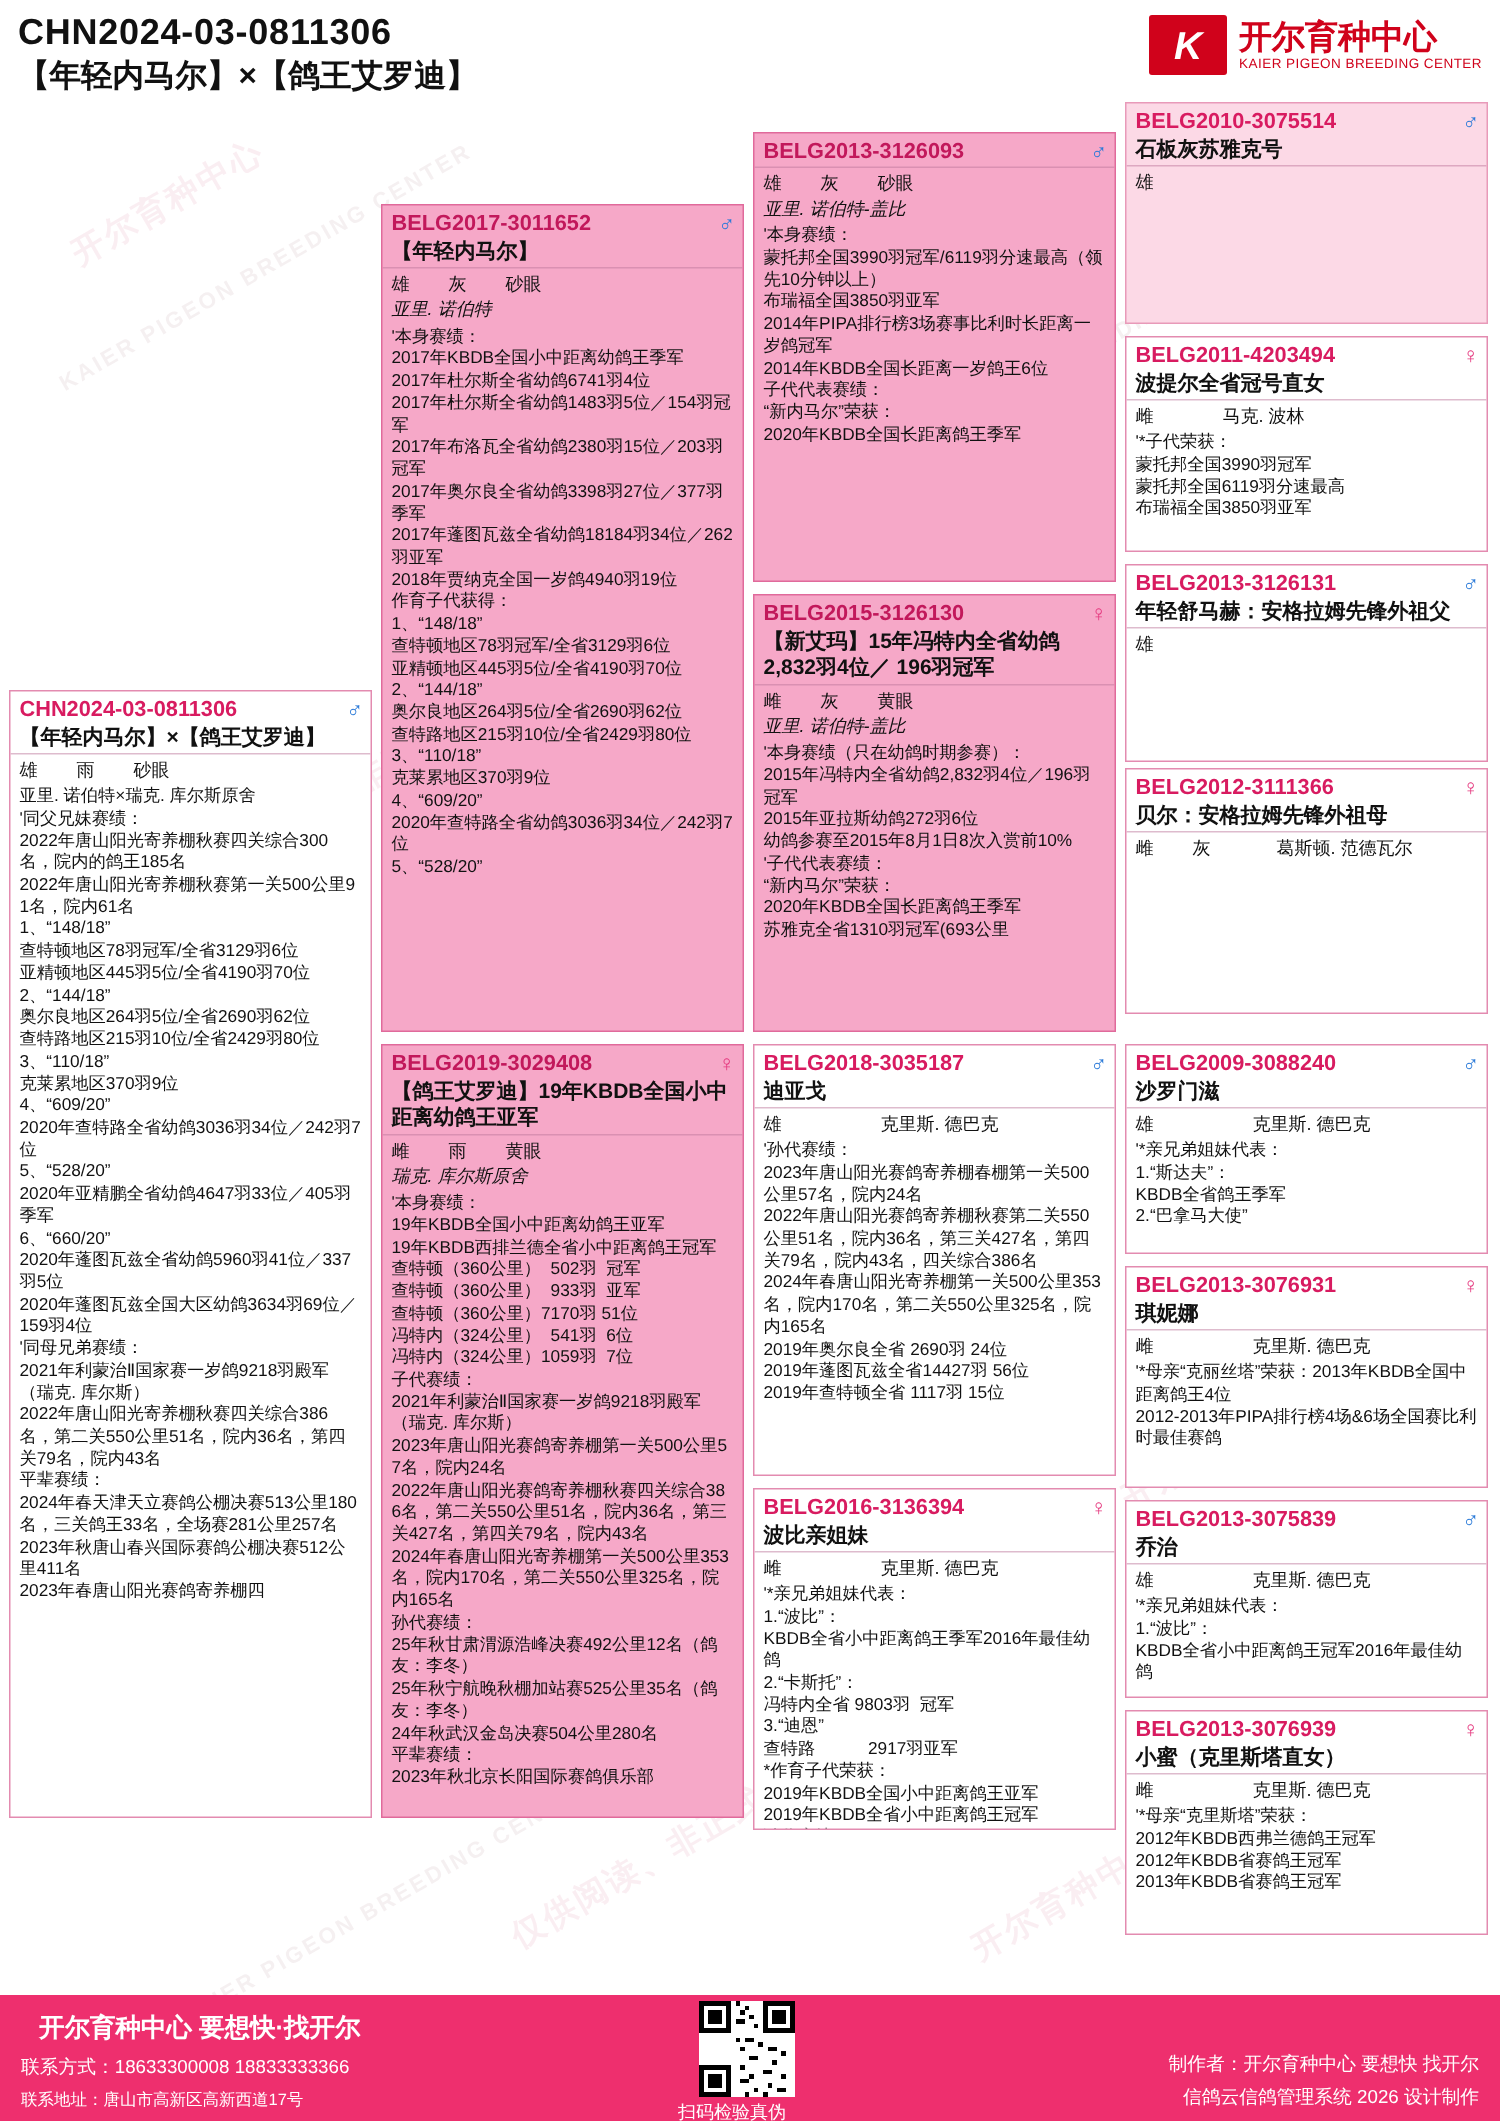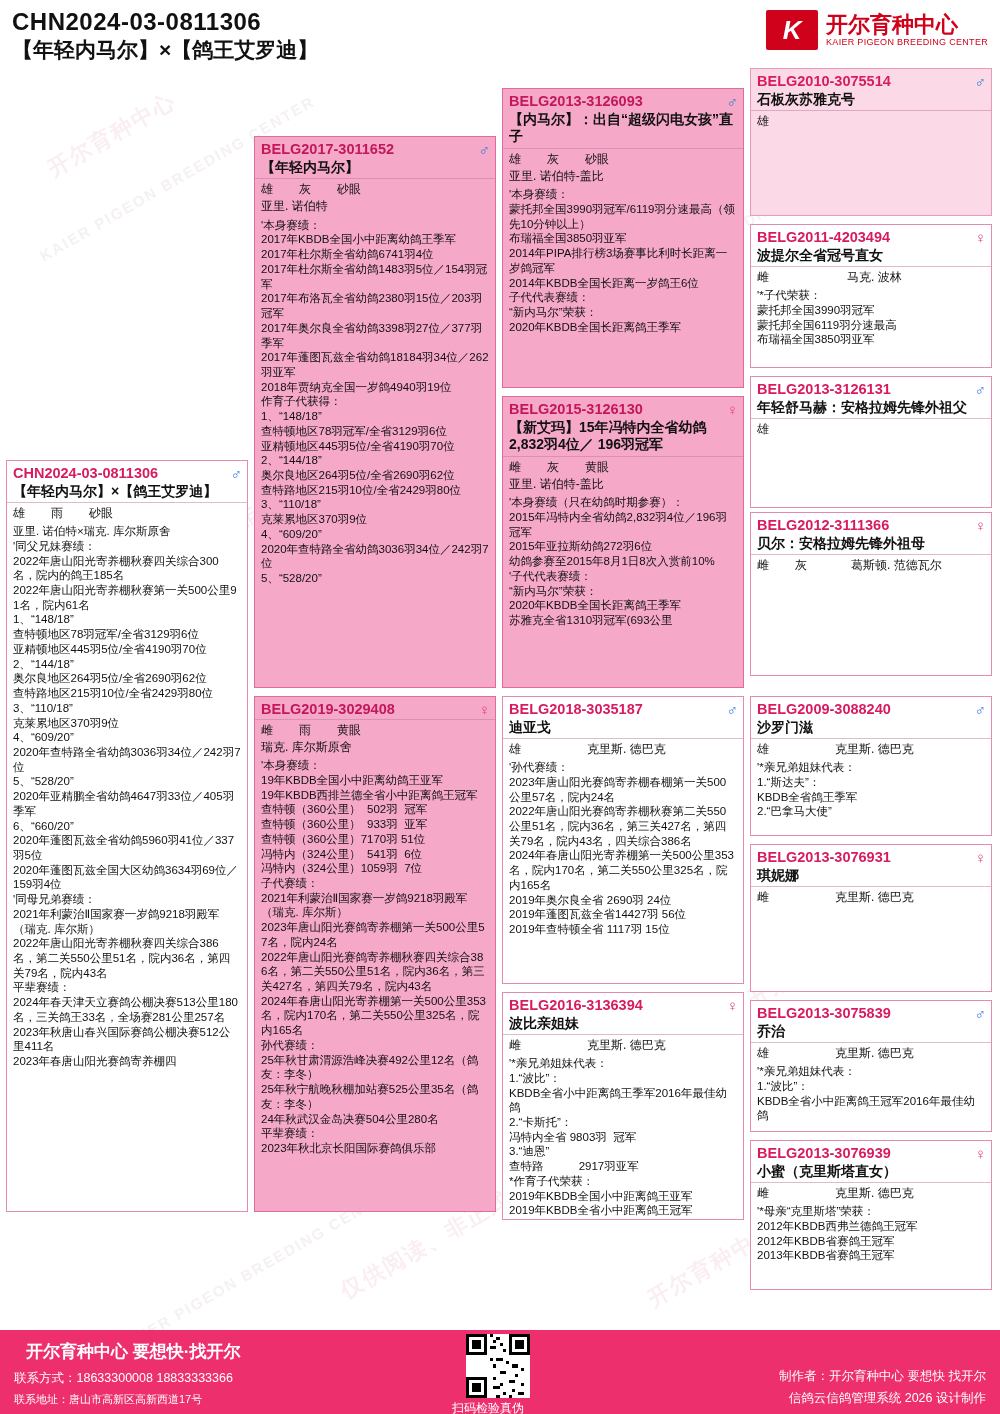--- a/index.html
+++ b/index.html
@@ -70,21 +70,21 @@
     padding: 4px 6px 1px 6px;
     line-height: 1.15;
   }
   .card.pink .card-id { color: #c2185b; }
   .card-name {
     font-size: 14px; font-weight: bold; color: #111;
     padding: 0 6px 2px 6px; line-height: 1.25;
   }
   .card-sub {
     font-size: 12px; color: #111;
-    padding: 0 6px 2px 6px; line-height: 1.3;
+    padding: 0 6px 2px 6px; line-height: 1.3; font-style: italic;
   }
   .sexline {
     display: flex; gap: 26px;
     font-size: 12px; color: #111;
     padding: 2px 6px 1px 6px;
     border-top: 1px solid rgba(190,120,155,0.5);
   }
   .card-body {
     font-size: 11.5px; color: #111; line-height: 1.28;
     padding: 1px 6px 4px 6px;
@@ -206,20 +206,21 @@
 3、“110/18”
 克莱累地区370羽9位
 4、“609/20”
 2020年查特路全省幼鸽3036羽34位／242羽7位
 5、“528/20”</div>
   </div>
 
   <div class="card pink" style="left:254px; top:696px; width:242px; height:516px;">
     <div class="sym female">♀</div>
     <div class="card-id">BELG2019-3029408</div>
+    <div class="card-name">【鸽王艾罗迪】19年KBDB全国小中距离幼鸽王亚军</div>
     <div class="sexline">
       <span>雌</span>
       <span>雨</span>
       <span>黄眼</span>
     </div>
     <div class="card-sub">瑞克. 库尔斯原舍</div>
     <div class="card-body">'本身赛绩：
 19年KBDB全国小中距离幼鸽王亚军
 19年KBDB西排兰德全省小中距离鸽王冠军
 查特顿（360公里）  502羽  冠军
@@ -236,21 +237,20 @@
 25年秋甘肃渭源浩峰决赛492公里12名（鸽友：李冬）
 25年秋宁航晚秋棚加站赛525公里35名（鸽友：李冬）
 24年秋武汉金岛决赛504公里280名
 平辈赛绩：
 2023年秋北京长阳国际赛鸽俱乐部</div>
   </div>
 
   <div class="card pink" style="left:502px; top:88px; width:242px; height:300px;">
     <div class="sym male">♂</div>
     <div class="card-id">BELG2013-3126093</div>
-    <div class="card-name">【内马尔】：出自“超级闪电女孩”直子</div>
     <div class="sexline">
       <span>雄</span>
       <span>灰</span>
       <span>砂眼</span>
     </div>
     <div class="card-sub">亚里. 诺伯特-盖比</div>
     <div class="card-body">'本身赛绩：
 蒙托邦全国3990羽冠军/6119羽分速最高（领先10分钟以上）
 布瑞福全国3850羽亚军
 2014年PIPA排行榜3场赛事比利时长距离一岁鸽冠军
@@ -327,21 +327,21 @@
       <span>雄</span>
     </div>
   </div>
 
   <div class="card" style="left:750px; top:224px; width:242px; height:144px;">
     <div class="sym female">♀</div>
     <div class="card-id">BELG2011-4203494</div>
     <div class="card-name">波提尔全省冠号直女</div>
     <div class="sexline">
       <span>雌</span>
-      <span style="margin-left:52px;">马克. 波林</span>
+      <span style="margin-left:20px;">马克. 波林</span>
     </div>
     <div class="card-body">'*子代荣获：
 蒙托邦全国3990羽冠军
 蒙托邦全国6119羽分速最高
 布瑞福全国3850羽亚军</div>
   </div>
 
   <div class="card" style="left:750px; top:376px; width:242px; height:132px;">
     <div class="sym male">♂</div>
     <div class="card-id">BELG2013-3126131</div>
@@ -377,20 +377,22 @@
   </div>
 
   <div class="card" style="left:750px; top:844px; width:242px; height:148px;">
     <div class="sym female">♀</div>
     <div class="card-id">BELG2013-3076931</div>
     <div class="card-name">琪妮娜</div>
     <div class="sexline">
       <span>雌</span>
       <span style="margin-left:40px;">克里斯. 德巴克</span>
     </div>
+    <div class="card-body">'*母亲“克丽丝塔”荣获：2013年KBDB全国中距离鸽王4位
+2012-2013年PIPA排行榜4场&amp;6场全国赛比利时最佳赛鸽</div>
   </div>
 
   <div class="card" style="left:750px; top:1000px; width:242px; height:132px;">
     <div class="sym male">♂</div>
     <div class="card-id">BELG2013-3075839</div>
     <div class="card-name">乔治</div>
     <div class="sexline">
       <span>雄</span>
       <span style="margin-left:40px;">克里斯. 德巴克</span>
     </div>

